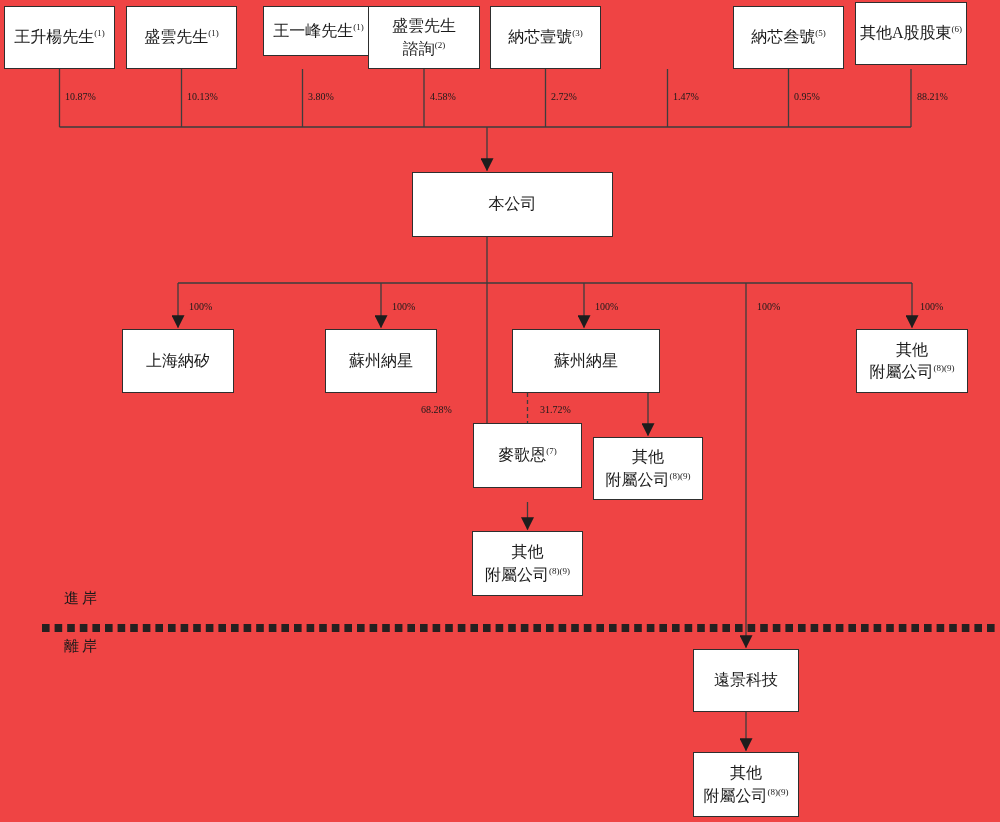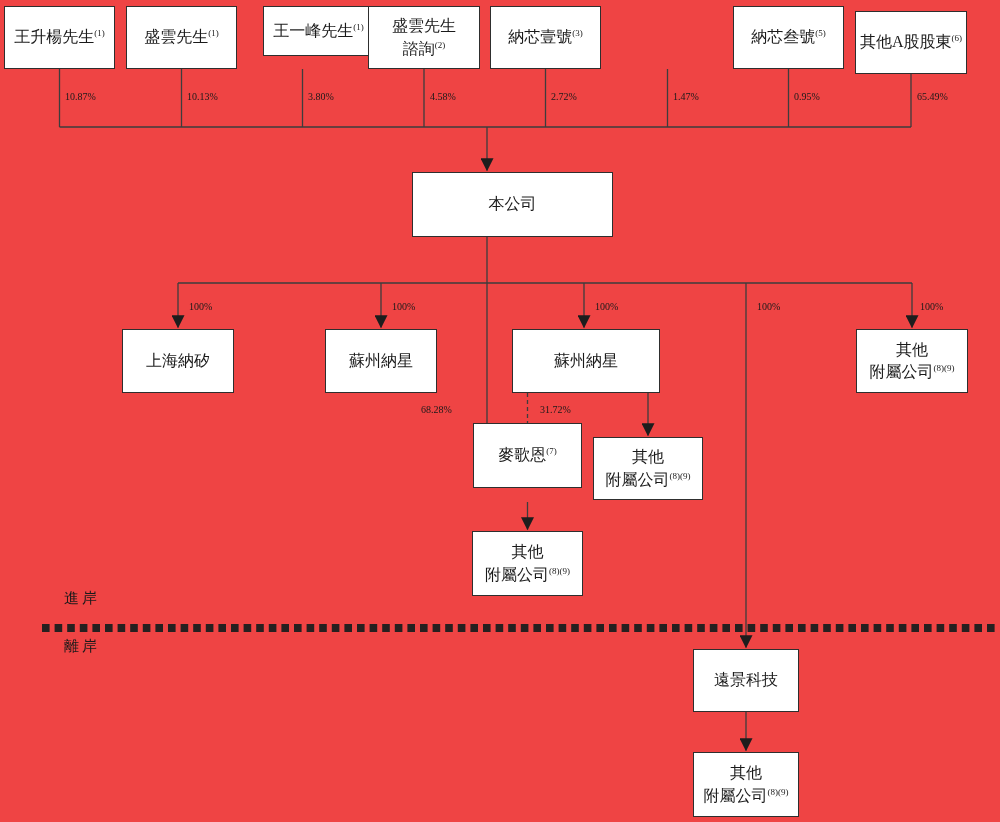--- a/index.html
+++ b/index.html
@@ -72,32 +72,32 @@
   <div class="box" style="left:368px;top:6px;width:112px;height:63px">
     <div class="lbl"><span>盛雲先生</span><br>
       <span>諮詢</span><sup>(2)</sup></div>
   </div>
   <div class="box" style="left:490px;top:6px;width:111px;height:63px">
     <div class="lbl"><span>納芯壹號</span><sup>(3)</sup></div>
   </div>
   <div class="box" style="left:733px;top:6px;width:111px;height:63px">
     <div class="lbl"><span>納芯叁號</span><sup>(5)</sup></div>
   </div>
-  <div class="box" style="left:855px;top:11px;width:112px;height:63px">
+  <div class="box" style="left:855px;top:2px;width:112px;height:63px">
     <div class="lbl"><span>其他A股股東</span><sup>(6)</sup></div>
   </div>
 
   <span class="pct" style="left:65px;top:91px">10.87%</span>
   <span class="pct" style="left:187px;top:91px">10.13%</span>
   <span class="pct" style="left:308px;top:91px">3.80%</span>
   <span class="pct" style="left:430px;top:91px">4.58%</span>
   <span class="pct" style="left:551px;top:91px">2.72%</span>
   <span class="pct" style="left:673px;top:91px">1.47%</span>
   <span class="pct" style="left:794px;top:91px">0.95%</span>
-  <span class="pct" style="left:917px;top:91px">65.49%</span>
+  <span class="pct" style="left:917px;top:91px">88.21%</span>
 
   <div class="box" style="left:412px;top:172px;width:201px;height:65px">
     <div class="lbl"><span>本公司</span></div>
   </div>
 
   <span class="pct" style="left:189px;top:301px">100%</span>
   <span class="pct" style="left:392px;top:301px">100%</span>
   <span class="pct" style="left:595px;top:301px">100%</span>
   <span class="pct" style="left:757px;top:301px">100%</span>
 

